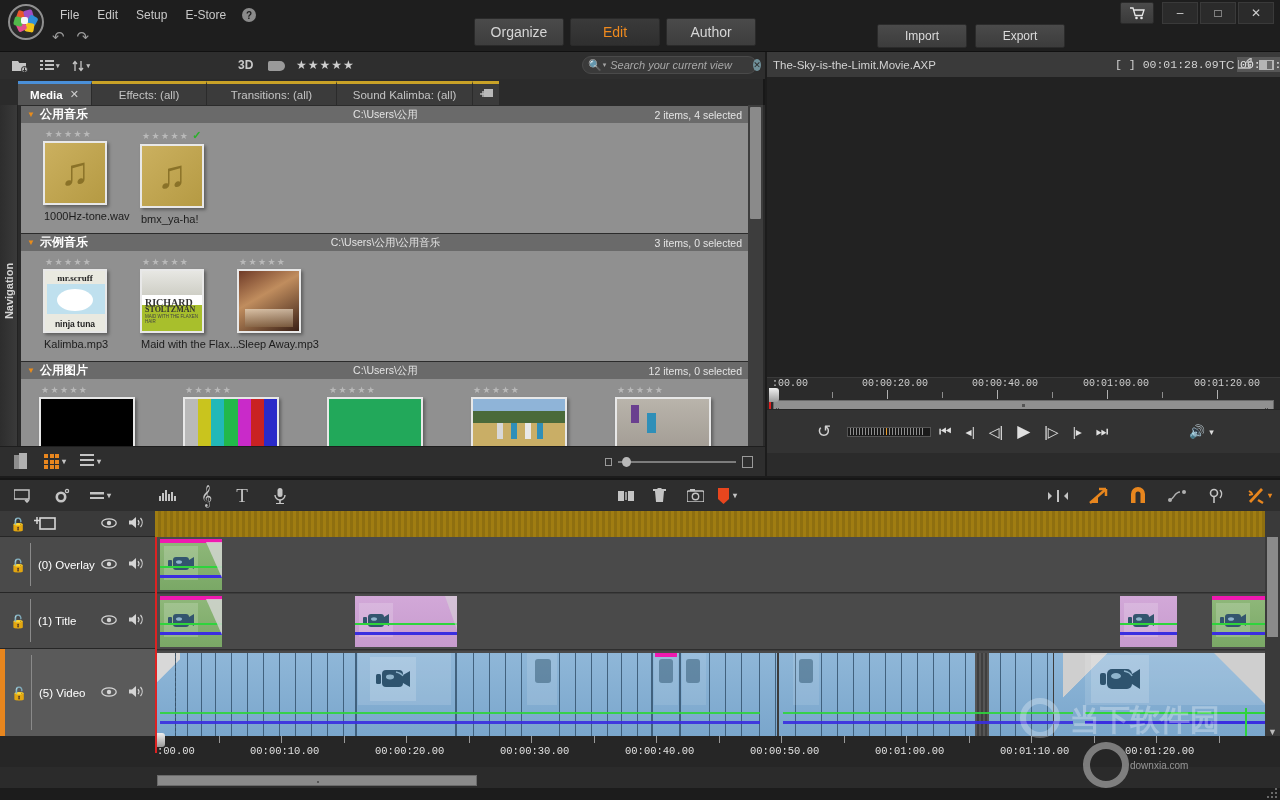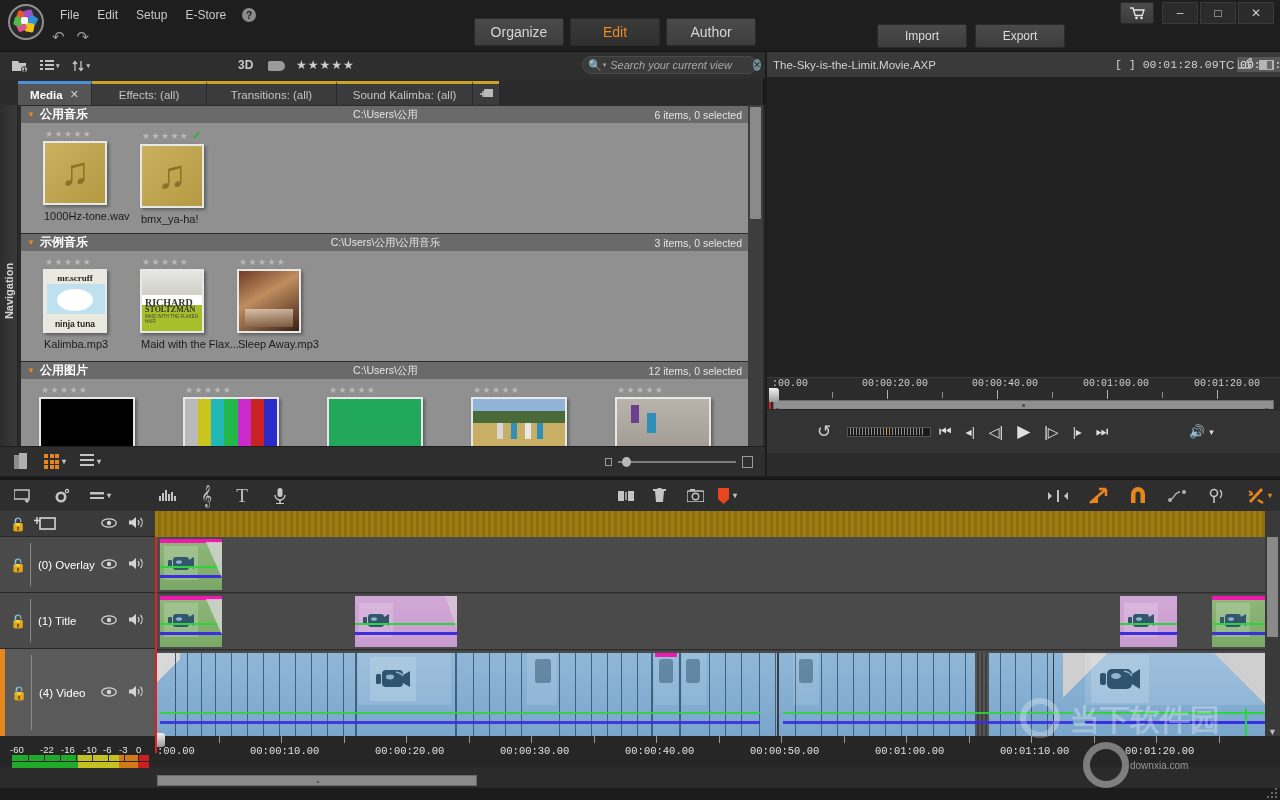--- a/index.html
+++ b/index.html
@@ -426,21 +426,21 @@
     <div class="navrail">
       <span>Navigation</span>
     </div>
 
     <div class="browser">
 
       <div class="grouphdr">
         <span class="tri">▼</span>
         <span class="gname">公用音乐</span>
         <span class="gpath">C:\Users\公用</span>
-        <span class="gcount">6 items, 0 selected</span>
+        <span class="gcount">2 items, 4 selected</span>
       </div>
       <div class="groupbody" style="height:110px">
         <div class="thumbrow">
           <div class="thumbcell">
             <div class="stars">★★★★★</div>
             <div class="thumbimg audio">
                 <span class="note">♫</span>
               </div>
             <div class="tlabel">1000Hz-tone.wav</div>
           </div>
@@ -847,21 +847,21 @@
           <span class="spkic">
             <svg width="16" height="12" viewBox="0 0 16 12">
                 <path d="M0 4h3l4-3.5v11L3 8H0z" fill="#d4d4d4"></path>
                 <path d="M9 3.5a4 4 0 010 5M11.5 1.5a7 7 0 010 9" stroke="#d4d4d4" stroke-width="1.2" fill="none"></path>
               </svg>
           </span>
         </div>
         <div class="th-row selected" style="height:88px;background:#5a5a5a">
           <span class="lockic" style="left:6px">🔓</span>
           <span class="vline" style="left:26px"></span>
-          <span class="tname" style="left:34px">(4) Video</span>
+          <span class="tname" style="left:34px">(5) Video</span>
           <span class="eyeic">
             <svg width="16" height="10" viewBox="0 0 16 10">
                 <ellipse cx="8" cy="5" rx="7.2" ry="4.2" fill="none" stroke="#d4d4d4" stroke-width="1.3"></ellipse>
                 <circle cx="8" cy="5" r="2.2" fill="#d4d4d4"></circle>
               </svg>
           </span>
           <span class="spkic">
             <svg width="16" height="12" viewBox="0 0 16 12">
                 <path d="M0 4h3l4-3.5v11L3 8H0z" fill="#d4d4d4"></path>
                 <path d="M9 3.5a4 4 0 010 5M11.5 1.5a7 7 0 010 9" stroke="#d4d4d4" stroke-width="1.2" fill="none"></path>
@@ -1072,40 +1072,20 @@
       <span class="tick" style="left:906px"></span>
         <span class="tick" style="left:969px"></span>
         <span class="tick" style="left:1031px"></span>
       <span class="tick" style="left:1094px"></span>
         <span class="tick" style="left:1156px"></span>
         <span class="tick" style="left:1219px"></span>
       <div style="position:absolute;left:155px;top:-3px;width:10px;height:14px;background:linear-gradient(#f0f0f0,#9a9a9a);border-radius:0 3px 3px 0"></div>
       <div style="position:absolute;left:155px;top:-3px;width:2px;height:20px;background:#d22"></div>
     </div>
 
-    <div class="meter">
-      <span class="mlab" style="left:10px">-60</span>
-      <span class="mlab" style="left:40px">-22</span>
-      <span class="mlab" style="left:61px">-16</span>
-      <span class="mlab" style="left:83px">-10</span>
-      <span class="mlab" style="left:103px">-6</span>
-      <span class="mlab" style="left:119px">-3</span>
-      <span class="mlab" style="left:136px">0</span>
-      <div class="bar" style="top:19px">
-        <i style="left:16px"></i>
-          <i style="left:32px"></i>
-          <i style="left:48px"></i>
-          <i style="left:64px"></i>
-          <i style="left:80px"></i>
-          <i style="left:96px"></i>
-          <i style="left:112px"></i>
-          <i style="left:126px"></i>
-      </div>
-      <div class="bar" style="top:26px"></div>
-    </div>
 
     <div class="tl-hscroll">
       <div class="track">
           <div class="dot"></div>
         </div>
     </div>
 
     <div class="statusbar">
       <span class="resizegrip">
         <i style="right:0;bottom:0"></i>

